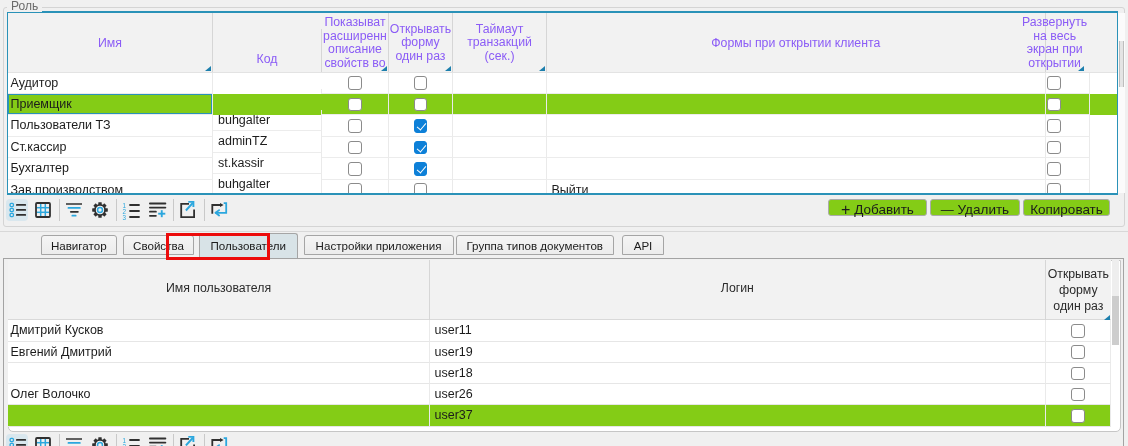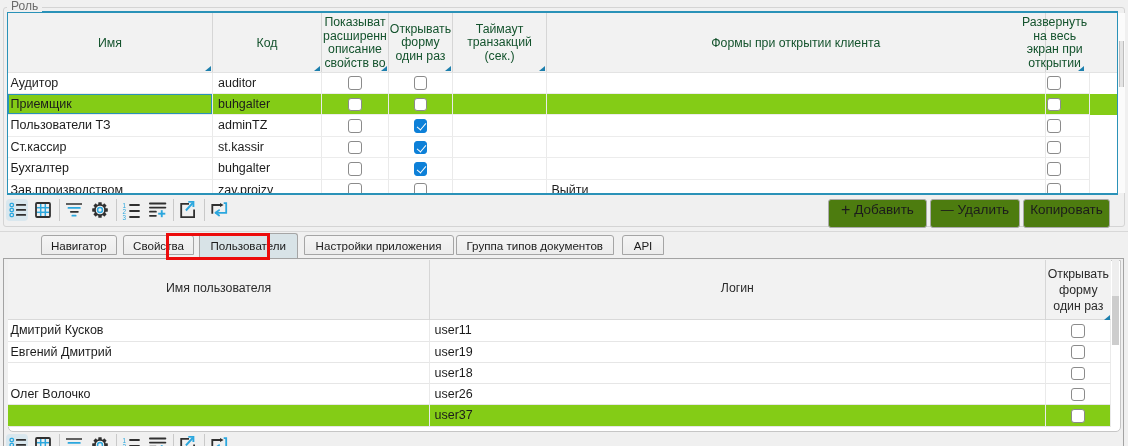--- a/index.html
+++ b/index.html
@@ -7,24 +7,24 @@
 body { position:relative; background:#f0f0f0; font-family:"Liberation Sans", sans-serif; color:#1c1c1c; }
 .abs { position:absolute; }
 
 
 #groupbox { position:absolute; left:3px; top:7px; width:1121.5px; height:219.5px; border:1px solid #d4d4d4; border-radius:3px; }
 #grouplabel { position:absolute; left:3px; top:-8px; padding:0 4px; background:#f0f0f0; color:#6b6b6b; font-size:12px; line-height:12px; z-index:2; }
 
 
 #t1 { position:absolute; left:7px; top:11.2px; width:1111px; height:184px; border:solid #2a92b8; border-width:2px 1.2px 2px; background:#fff; overflow:hidden; }
 #t1h { position:absolute; left:0; top:0; width:1108.8px; height:59.4px; background:#f2f2f2; border-bottom:1px solid #e3e3e3; overflow:hidden; }
-.hc { position:absolute; top:0; height:59.4px; border-right:1px solid #d6d6d6; font-size:12.3px; color:#14532d; text-align:center; overflow:hidden; }
+.hc { position:absolute; top:0; height:59.4px; border-right:1px solid #d6d6d6; font-size:12.3px; color:#8b5cf6; text-align:center; overflow:hidden; }
 .hc div { line-height:13.4px; }
 .t1c1 { left:0; width:205px; }
-.t1c2 { left:205px; width:109px; }
+.t1c2 { left:205px; width:109px;margin-top:16px; }
 .t1c3 { left:314px; width:67px; }
 .t1c4 { left:381px; width:64px; }
 .t1c5 { left:445px; width:94px; }
 .t1c6 { left:539px; width:498.5px; }
 .t1c7 { left:1011px; width:71.3px; border-right:none; }
 .sort { position:absolute; right:1px; bottom:2px; width:0; height:0; border-left:6px solid transparent; border-bottom:5px solid #1d7fad; }
 .t1c7 .sort { right:6.5px; }
 .r { position:absolute; left:0; width:1108.8px; height:21.4px; }
 .rc { position:absolute; top:0; height:21.4px; border-right:1px solid #eaeaea; border-bottom:1px solid #ececec; font-size:12.5px; line-height:20.5px; white-space:nowrap; overflow:hidden; }
 .sel { background:#84cc16; }
@@ -36,21 +36,21 @@
 
 .sbtrack { position:absolute; background:#f7f7f7; }
 .sbthumb { position:absolute; background:#cdcdcd; }
 
 
 .tbsep { position:absolute; width:1px; height:22px; background:#c9c9c9; top:0; }
 .icon { position:absolute; top:0; }
 .iconbg { position:absolute; left:5.5px; top:0; width:22px; height:22px; background:#d9e7ee; border-radius:4px; }
 
 
-.btn { position:absolute; top:199px; height:29px; background:#4d7c0f; border:1px solid #ababab; border-radius:3px; font-size:13.5px; color:#1c1c1c; text-align:center; line-height:19px; }
+.btn { position:absolute; top:199px; height:17px; background:#84cc16; border:1px solid #ababab; border-radius:3px; font-size:13.5px; color:#1c1c1c; text-align:center; line-height:19px; }
 
 
 .tab { position:absolute; top:234.5px; height:20.5px; background:linear-gradient(#f5f5f5,#ececec); border:1px solid #a5a5a5; border-radius:3px 3px 0 0; font-size:11.6px; color:#1c1c1c; text-align:center; line-height:20px;margin-left:31px; }
 .tabactive { background:#d8e3e7 !important; background-image:none !important; height:25px; top:232.5px; z-index:3; border-bottom:none; line-height:24px; }
 #redbox { position:absolute; left:165.5px; top:232.5px; width:104px; height:27px; border:3px solid #ec0b0b; z-index:6; }
 
 
 #panel { position:absolute; left:3px; top:257.5px; width:1120.5px; height:195px; border:1px solid #a3a3a3; border-bottom:none; background:#f0f0f0; z-index:1; }
 #card { position:absolute; left:3.5px; top:1px; width:1113px; height:172.5px; background:#fff; border:1px solid #c6c6c6; border-radius:0 0 5px 5px; }
 

